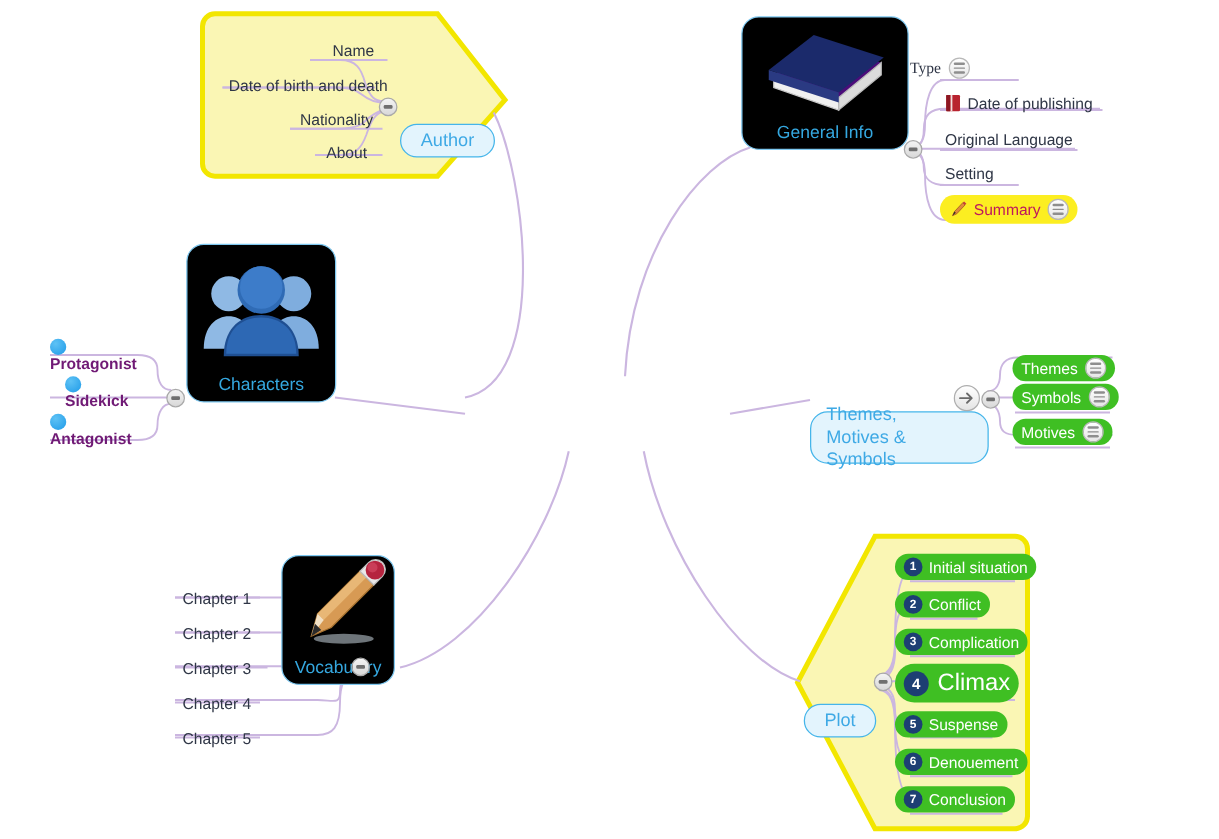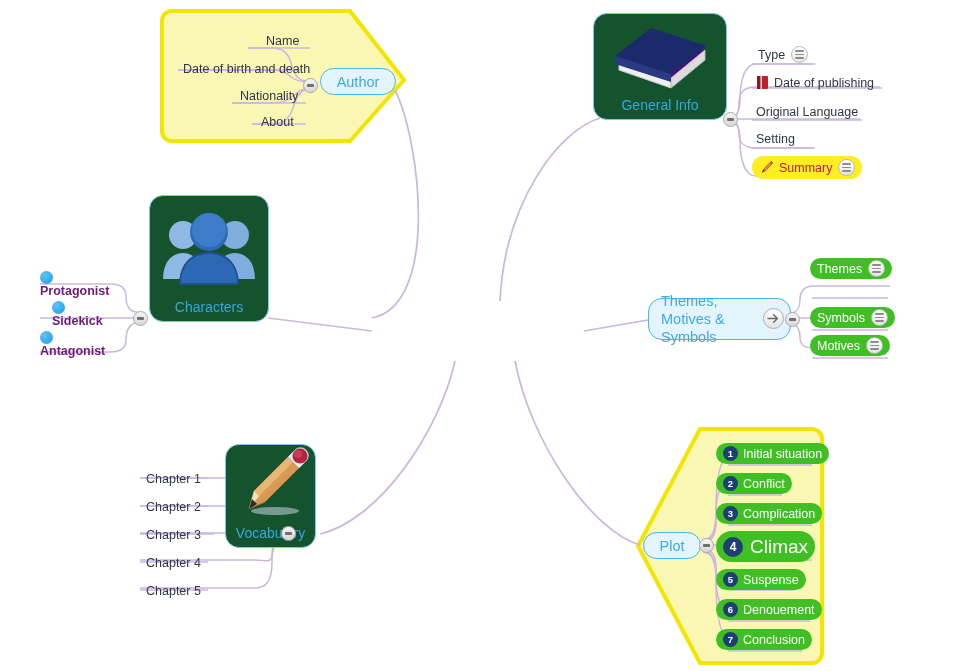--- a/index.html
+++ b/index.html
@@ -46,21 +46,21 @@
     justify-content: center;
     text-align: center;
     box-sizing: border-box;
   }
 
   
   .iconnode {
     position: absolute;
     border: 1px solid #7ec8f0;
     border-radius: 14px;
-    background: #14532d;
+    background: #000000;
     box-sizing: border-box;
     display: flex;
     flex-direction: column;
     align-items: center;
     justify-content: flex-end;
     padding-bottom: 5px;
   }
   .iconnode .caption {
     color: #35a8e0;
     font-size: 14px;
@@ -81,20 +81,21 @@
     border: 1.6px solid #45b5ea;
     border-radius: 14px;
     background: #e3f4fd;
     color: #3ea9e5;
     box-sizing: border-box;
     display: flex;
     align-items: center;
     justify-content: center;
     font-size: 14.5px;
     white-space: nowrap;
+    margin-top: 31px;
   }
   .bluepill.multi {
     justify-content: flex-start;
     white-space: normal;
     line-height: 18px;
     padding-left: 12px;
     padding-right: 34px;
     text-align: left;
   }
 
@@ -363,21 +364,21 @@
           <path d="M66 58 L100 30 L100 40 L66 68 Z" fill="#dcdcdc" stroke="#b9b9b9" stroke-width="1"></path>
           <path d="M10 36 L46 8 L102 26 L66 54 Z" fill="#1b2a6b"></path>
           <path d="M10 36 L10 44 L66 62 L66 54 Z" fill="#2a3a82"></path>
         </svg>
       </div>
       <div class="caption">General Info</div>
     </div>
     <div class="toggle" style="left:723px; top:112px;">
       <i></i>
     </div>
-    <div class="leaficon" style="left:758px; top:46px;">
+    <div class="leaficon" style="left:728px; top:46px;font-family:Liberation Serif, serif;">
       <span>Type</span>
       <span class="noteicon">
           <i></i>
           <i></i>
           <i></i>
         </span>
     </div>
     <div class="leaficon" style="left:756px; top:75px;">
       <span class="miniicon">
         <svg width="13" height="15" viewBox="0 0 13 15">
@@ -447,21 +448,21 @@
       <span>Themes, Motives &amp; Symbols</span>
     </div>
     <div class="arrowicon" style="left:763px; top:308px;">
       <svg width="13" height="11" viewBox="0 0 13 11">
         <path d="M1 5.5 L10 5.5 M6.6 1.8 L10.4 5.5 L6.6 9.2" stroke="#6a6a6a" stroke-width="1.5" fill="none" stroke-linecap="round" stroke-linejoin="round"></path>
       </svg>
     </div>
     <div class="toggle" style="left:785px; top:312px;">
       <i></i>
     </div>
-    <div class="greenpill" style="left:810px; top:258px; height:21px;">
+    <div class="greenpill" style="left:810px; top:284px; height:21px;">
       <span>Themes</span>
       <span class="noteicon">
           <i></i>
           <i></i>
           <i></i>
         </span>
     </div>
     <div class="greenpill" style="left:810px; top:307px; height:21px;">
       <span>Symbols</span>
       <span class="noteicon">

